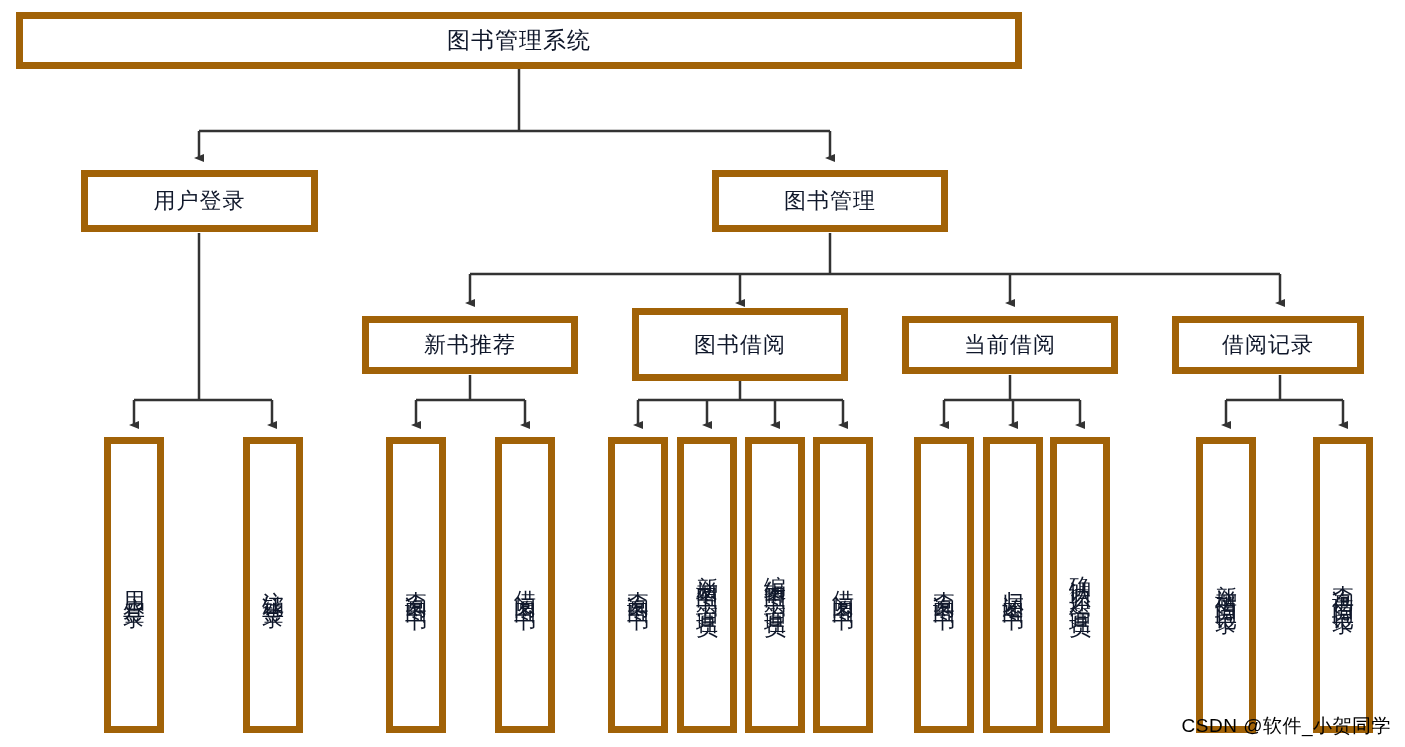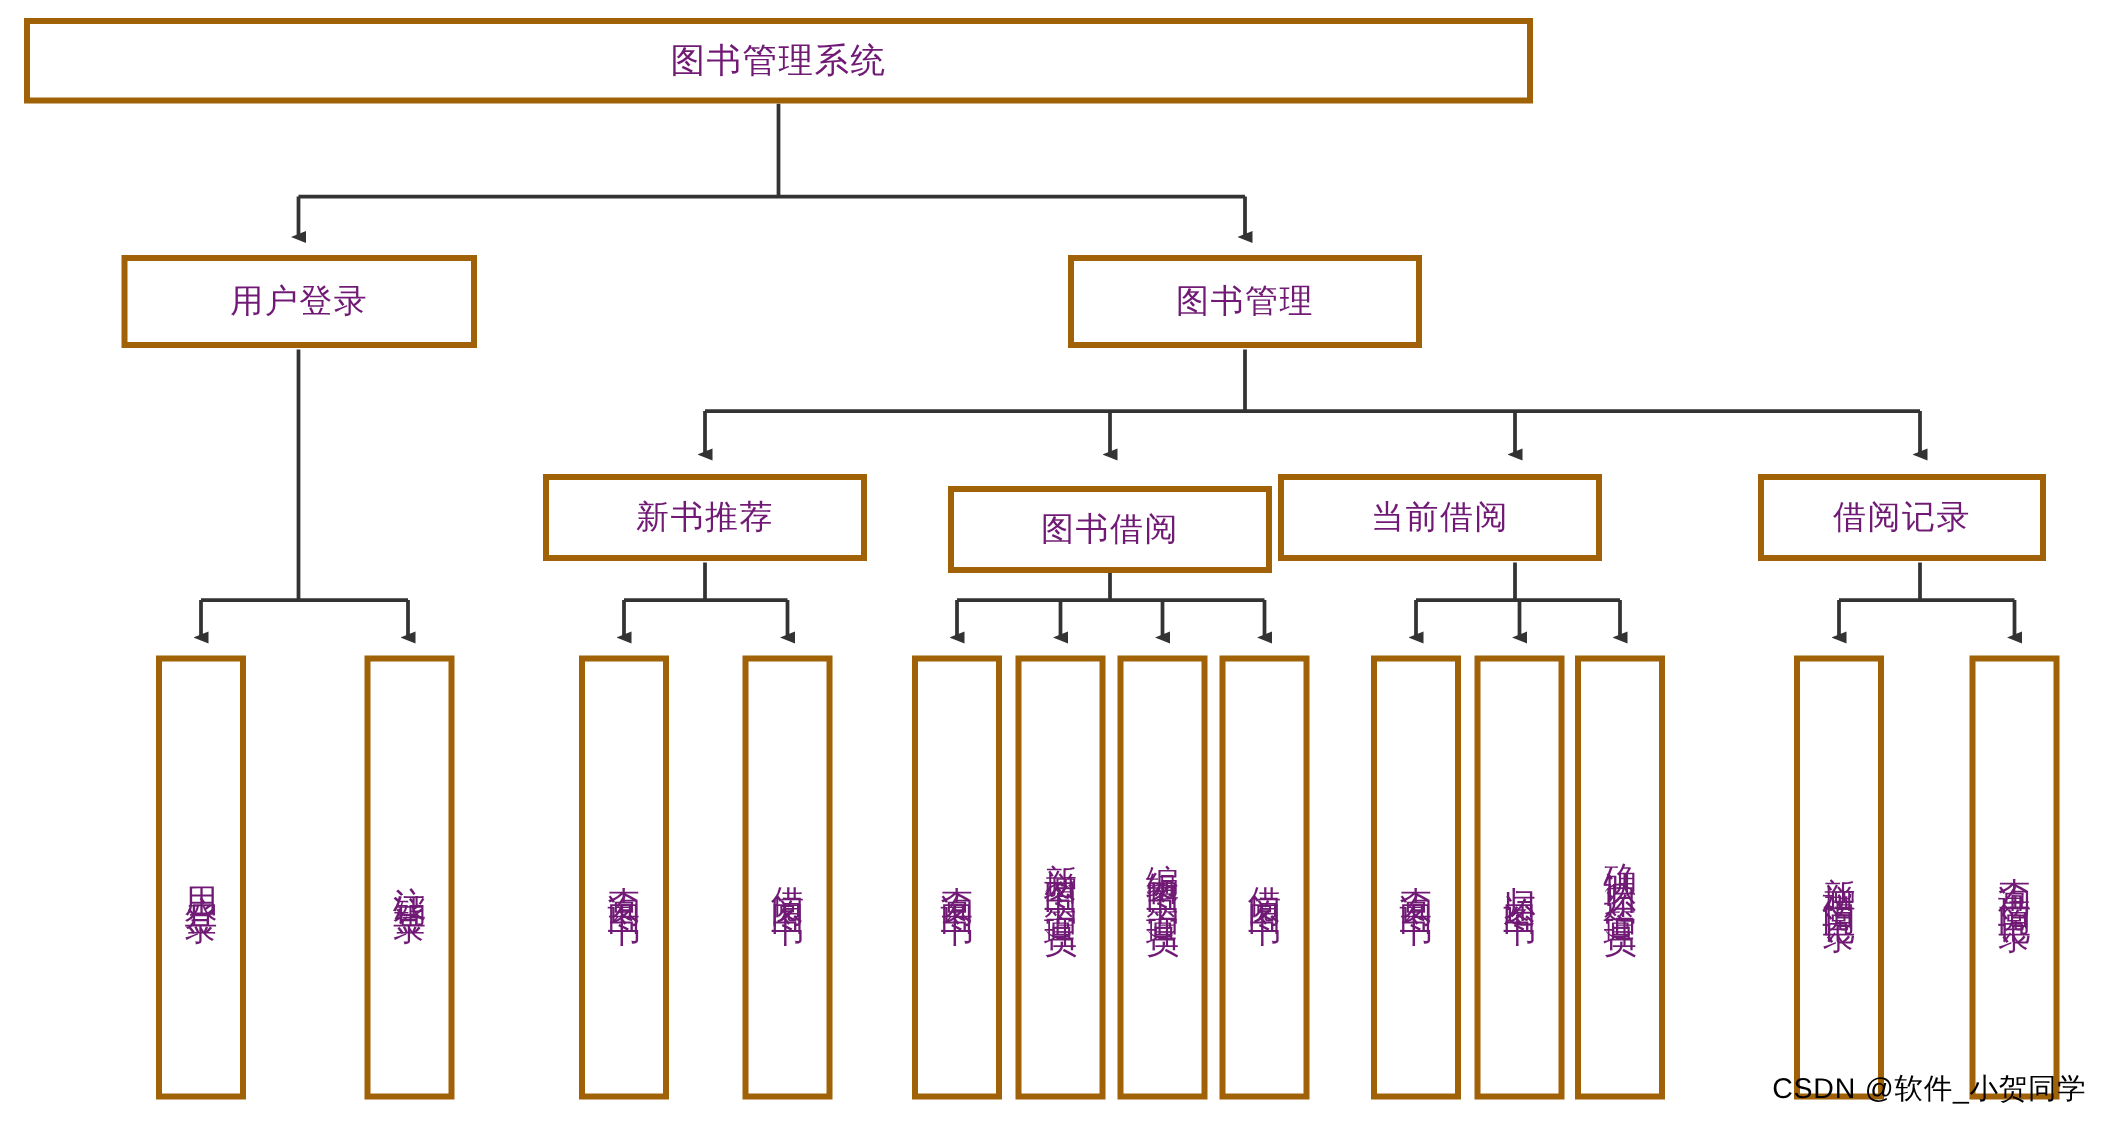--- a/index.html
+++ b/index.html
@@ -13,26 +13,26 @@
   #canvas {
     position: relative;
     width: 1405px;
     height: 747px;
     background: #ffffff;
     overflow: hidden;
   }
   .node {
     position: absolute;
     box-sizing: border-box;
-    border: 4px solid #a16207;
+    border: 7px solid #a16207;
     background: #ffffff;
     display: flex;
     align-items: center;
     justify-content: center;
-    color: #701a75;
+    color: #0f172a;
   }
   .node.root {
     font-size: 23px;
   }
   .node.lvl2 {
     font-size: 22px;
   }
   .node.lvl3 {
     font-size: 22px;
   }
@@ -133,24 +133,24 @@
   <div class="node lvl2" style="left:81px; top:170px; width:237px; height:62px;">
     <span class="htext">用户登录</span>
   </div>
   <div class="node lvl2" style="left:712px; top:170px; width:236px; height:62px;text-align:right;">
     <span class="htext">图书管理</span>
   </div>
 
   <div class="node lvl3" style="left:362px; top:316px; width:216px; height:58px;">
     <span class="htext">新书推荐</span>
   </div>
-  <div class="node lvl3" style="left:632px; top:324px; width:216px; height:58px;">
+  <div class="node lvl3" style="left:632px; top:308px; width:216px; height:73px;">
     <span class="htext">图书借阅</span>
   </div>
-  <div class="node lvl3" style="left:852px; top:316px; width:216px; height:58px;">
+  <div class="node lvl3" style="left:902px; top:316px; width:216px; height:58px;">
     <span class="htext">当前借阅</span>
   </div>
   <div class="node lvl3" style="left:1172px; top:316px; width:192px; height:58px;">
     <span class="htext">借阅记录</span>
   </div>
 
   <div class="node leaf" style="left:104px; top:437px; width:60px; height:296px;">
     <span class="vtext">用户登录</span>
   </div>
   <div class="node leaf" style="left:243px; top:437px; width:60px; height:296px;">

